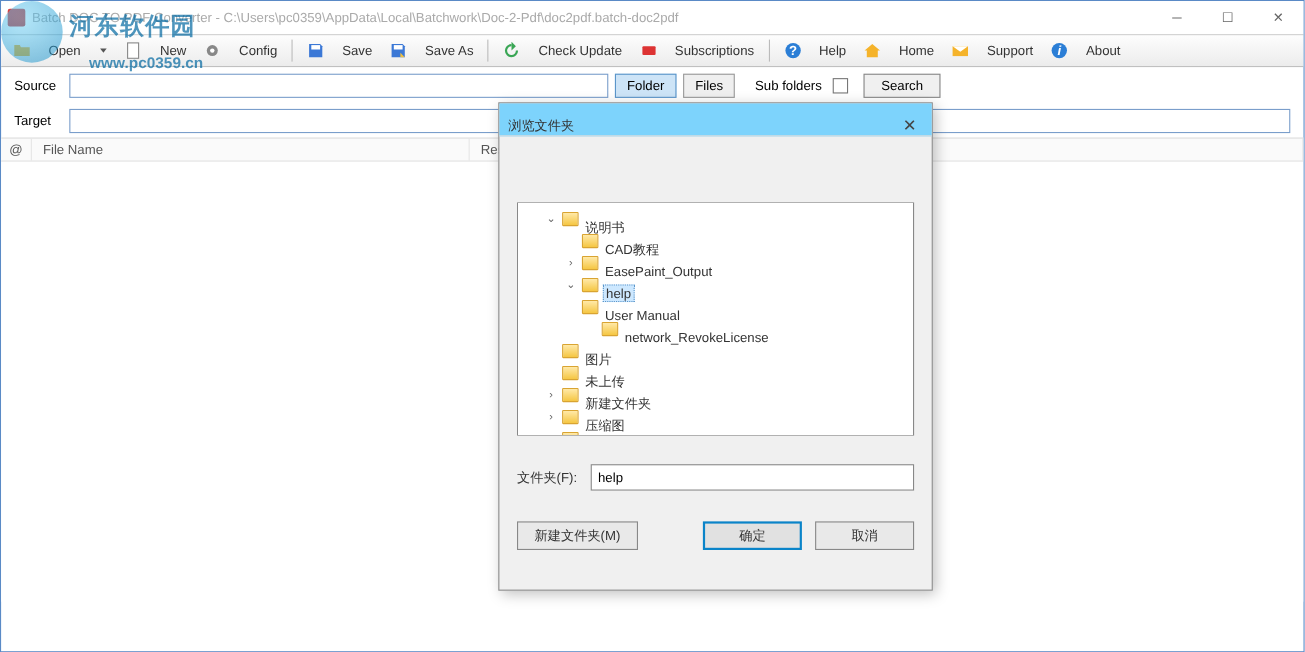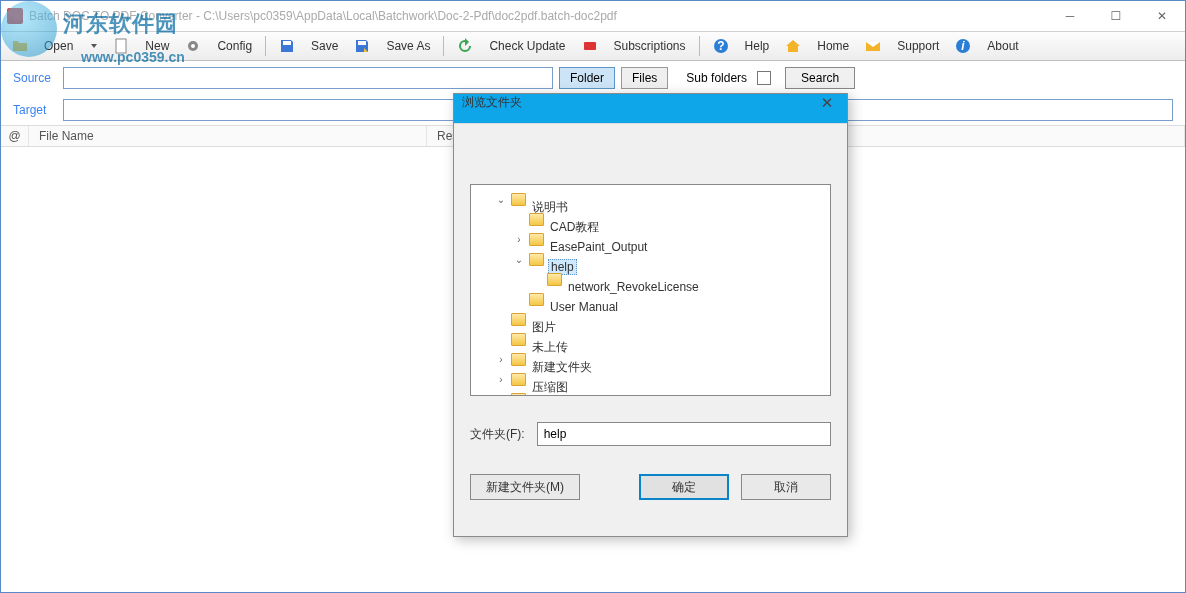--- a/index.html
+++ b/index.html
@@ -14,38 +14,38 @@
 
 
 .toolbar { height: 30px; background: linear-gradient(#fdfdfd,#ececec); border-top: 1px solid #d0d0d0; border-bottom: 1px solid #c0c0c0; display: flex; align-items: center; padding: 0 4px; gap: 2px; }
 .tool-item { display: flex; align-items: center; height: 24px; padding: 0 6px; gap: 16px; color: #333; cursor: default; border: 1px solid transparent; border-radius: 2px; }
 .tool-sep { width: 1px; height: 20px; background: #bbb; margin: 0 4px; }
 .tool-icon { width: 16px; height: 16px; display: inline-block; }
 .tool-item .drop { width: 0; height: 0; border-left: 3px solid transparent; border-right: 3px solid transparent; border-top: 4px solid #555; margin-left: 2px; }
 
 
 .path-row { display: flex; align-items: center; padding: 6px 12px 4px; gap: 6px; }
-.path-row label { width: 44px; color: #3b82f6; }
+.path-row label { width: 44px; color: #000000; }
 .path-input { flex: 0 0 490px; height: 22px; border: 1px solid #7a9ecb; padding: 0 4px; background: #fff; }
 .box-btn { height: 22px; border: 1px solid #999; background: #efefef; padding: 0 10px; font-size: 12px; }
 .box-btn.active { background: #cde4f7; border-color: #5b95c9; }
 .sub-check { width: 14px; height: 14px; border: 1px solid #777; display: inline-block; margin-left: 4px; vertical-align: middle; }
 .search-btn { width: 70px; height: 22px; border: 1px solid #888; background: #f0f0f0; margin-left: 8px; }
 
 
 .table-head { display: flex; align-items: center; height: 22px; border-top: 1px solid #ddd; border-bottom: 1px solid #ddd; background: #fafafa; color: #555; }
 .th { padding: 0 10px; border-right: 1px solid #e5e5e5; height: 100%; display: flex; align-items: center; }
 .th.at { width: 28px; justify-content: center; }
 .th.fn { width: 398px; }
 .th.res { flex: 1; }
 .table-body { flex: 1; background: #fff; height: 400px; }
 
 
 .dialog { position: absolute; left: 452px; top: 92px; width: 395px; height: 444px; background: #f0f0f0; border: 1px solid #8a8a8a; box-shadow: 3px 3px 12px rgba(0,0,0,0.25); display: flex; flex-direction: column; }
-.dialog-head { height: 30px; background: #0ea5e9; display: flex; align-items: flex-start; padding: 0 8px; border-bottom: 1px solid #ddd; }
+.dialog-head { height: 30px; background: #7dd3fc; display: flex; align-items: flex-end; padding: 0 8px; border-bottom: 1px solid #ddd; }
 .dialog-head .dlg-title { flex: 1; color: #333; font-size: 12px; }
 .dialog-head .dlg-close { width: 24px; text-align: center; font-size: 15px; color: #444; cursor: default; }
 .dialog-body { padding: 60px 16px 10px; }
 .tree-box { height: 212px; background: #fff; border: 1px solid #888; overflow-y: scroll; padding: 4px 2px; }
 .tree-row { display: flex; align-items: center; height: 20px; gap: 4px; padding-left: 4px; color: #333; }
 .tree-row .caret { width: 12px; text-align: center; color: #666; font-size: 10px; }
 .tree-row .caret.blank { color: transparent; }
 .tree-row .fold { width: 15px; height: 13px; background: linear-gradient(#ffe9a8,#f5c642); border: 1px solid #d9a431; border-radius: 1px; }
 .tree-row.sel .name { background: #cde8ff; border: 1px dotted #5b95c9; padding: 0 2px; }
 .tree-row .name { padding: 0 2px; margin-top: 16px; }
@@ -215,29 +215,29 @@
         <div class="tree-row ind2">
           <span class="caret">›</span>
           <span class="fold"></span>
           <span class="name">EasePaint_Output</span>
         </div>
         <div class="tree-row ind2 sel">
           <span class="caret">⌄</span>
           <span class="fold"></span>
           <span class="name">help</span>
         </div>
+        <div class="tree-row ind2">
+          <span class="caret blank">·</span>
+          <span class="fold"></span>
+          <span class="name">User Manual</span>
+        </div>
         <div class="tree-row ind3">
           <span class="caret blank">·</span>
           <span class="fold"></span>
           <span class="name">network_RevokeLicense</span>
-        </div>
-        <div class="tree-row ind2">
-          <span class="caret blank">·</span>
-          <span class="fold"></span>
-          <span class="name">User Manual</span>
         </div>
         <div class="tree-row ind1">
           <span class="caret blank">·</span>
           <span class="fold"></span>
           <span class="name">图片</span>
         </div>
         <div class="tree-row ind1">
           <span class="caret blank">·</span>
           <span class="fold"></span>
           <span class="name">未上传</span>

